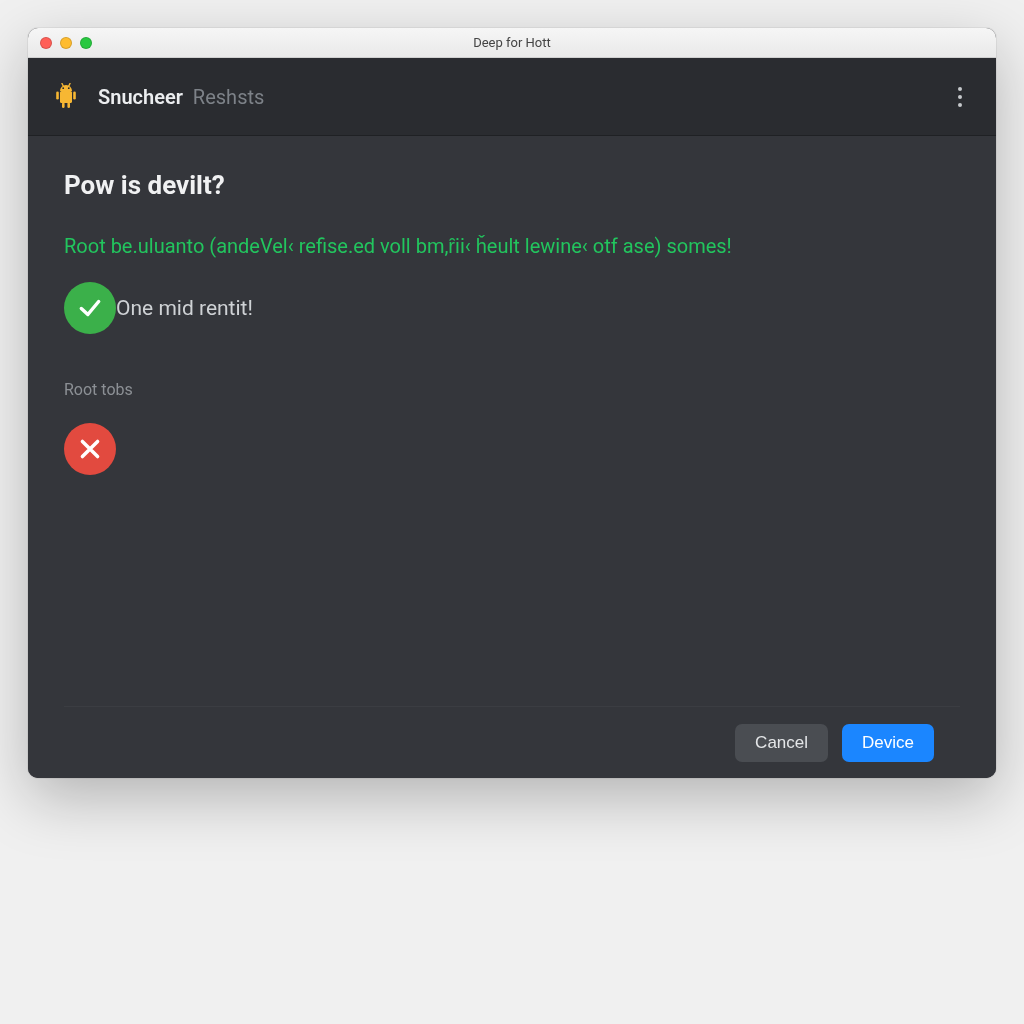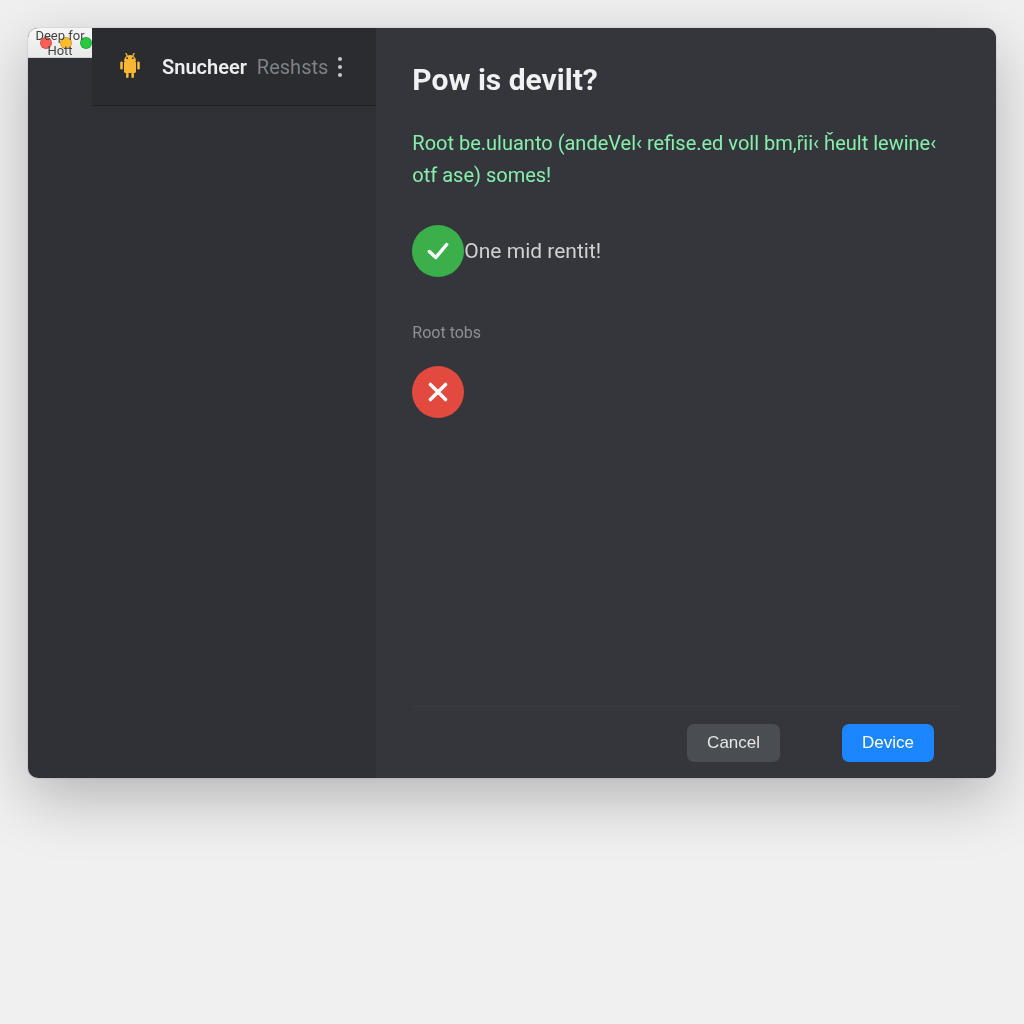--- a/index.html
+++ b/index.html
@@ -13,21 +13,21 @@
   .window {
     position: absolute;
     top: 28px;
     left: 28px;
     width: 968px;
     height: 750px;
     background: #2f3136;
     border-radius: 10px;
     box-shadow: 0 20px 60px rgba(0,0,0,0.25), 0 0 0 1px rgba(0,0,0,0.05);
     display: flex;
-    flex-direction: row;
+    flex-direction: column;
     overflow: hidden;
   }
   
   .titlebar {
     height: 30px;
     background: linear-gradient(#f6f6f6,#e9e9e9);
     border-bottom: 1px solid #d0d0d0;
     display: flex;
     align-items: center;
     position: relative;
@@ -91,30 +91,30 @@
   .content {
     flex: 1;
     background: #34363b;
     padding: 34px 36px 0 36px;
     color: #d8dadc;
     position: relative;
     display: flex;
     flex-direction: column;
   }
   .heading {
-    font-size: 30px;
+    font-size: 26px;
     font-weight: 700;
     color: #f0f1f2;
     margin-bottom: 30px;
   }
   .description {
     font-size: 20px;
     line-height: 1.6;
-    color: #86efac;
-    margin-bottom: 34px;
+    color: #22c55e;
+    margin-bottom: 20px;
     max-width: 880px;
   }
   .status-row {
     display: flex;
     align-items: center;
     margin-bottom: 36px;
   }
   .status-row .text {
     font-size: 21px;
     color: #cfd2d5;
@@ -150,21 +150,20 @@
   .btn {
     height: 38px;
     padding: 0 20px;
     border-radius: 7px;
     font-size: 17px;
     font-weight: 500;
     border: none;
     cursor: pointer;
     display: inline-flex;
     align-items: center;
-    margin-left: 48px;
   }
   .btn.secondary {
     background: #4a4d52;
     color: #e4e6e8;
   }
   .btn.primary {
     background: #1b86ff;
     color: #ffffff;
   }
 </style>

